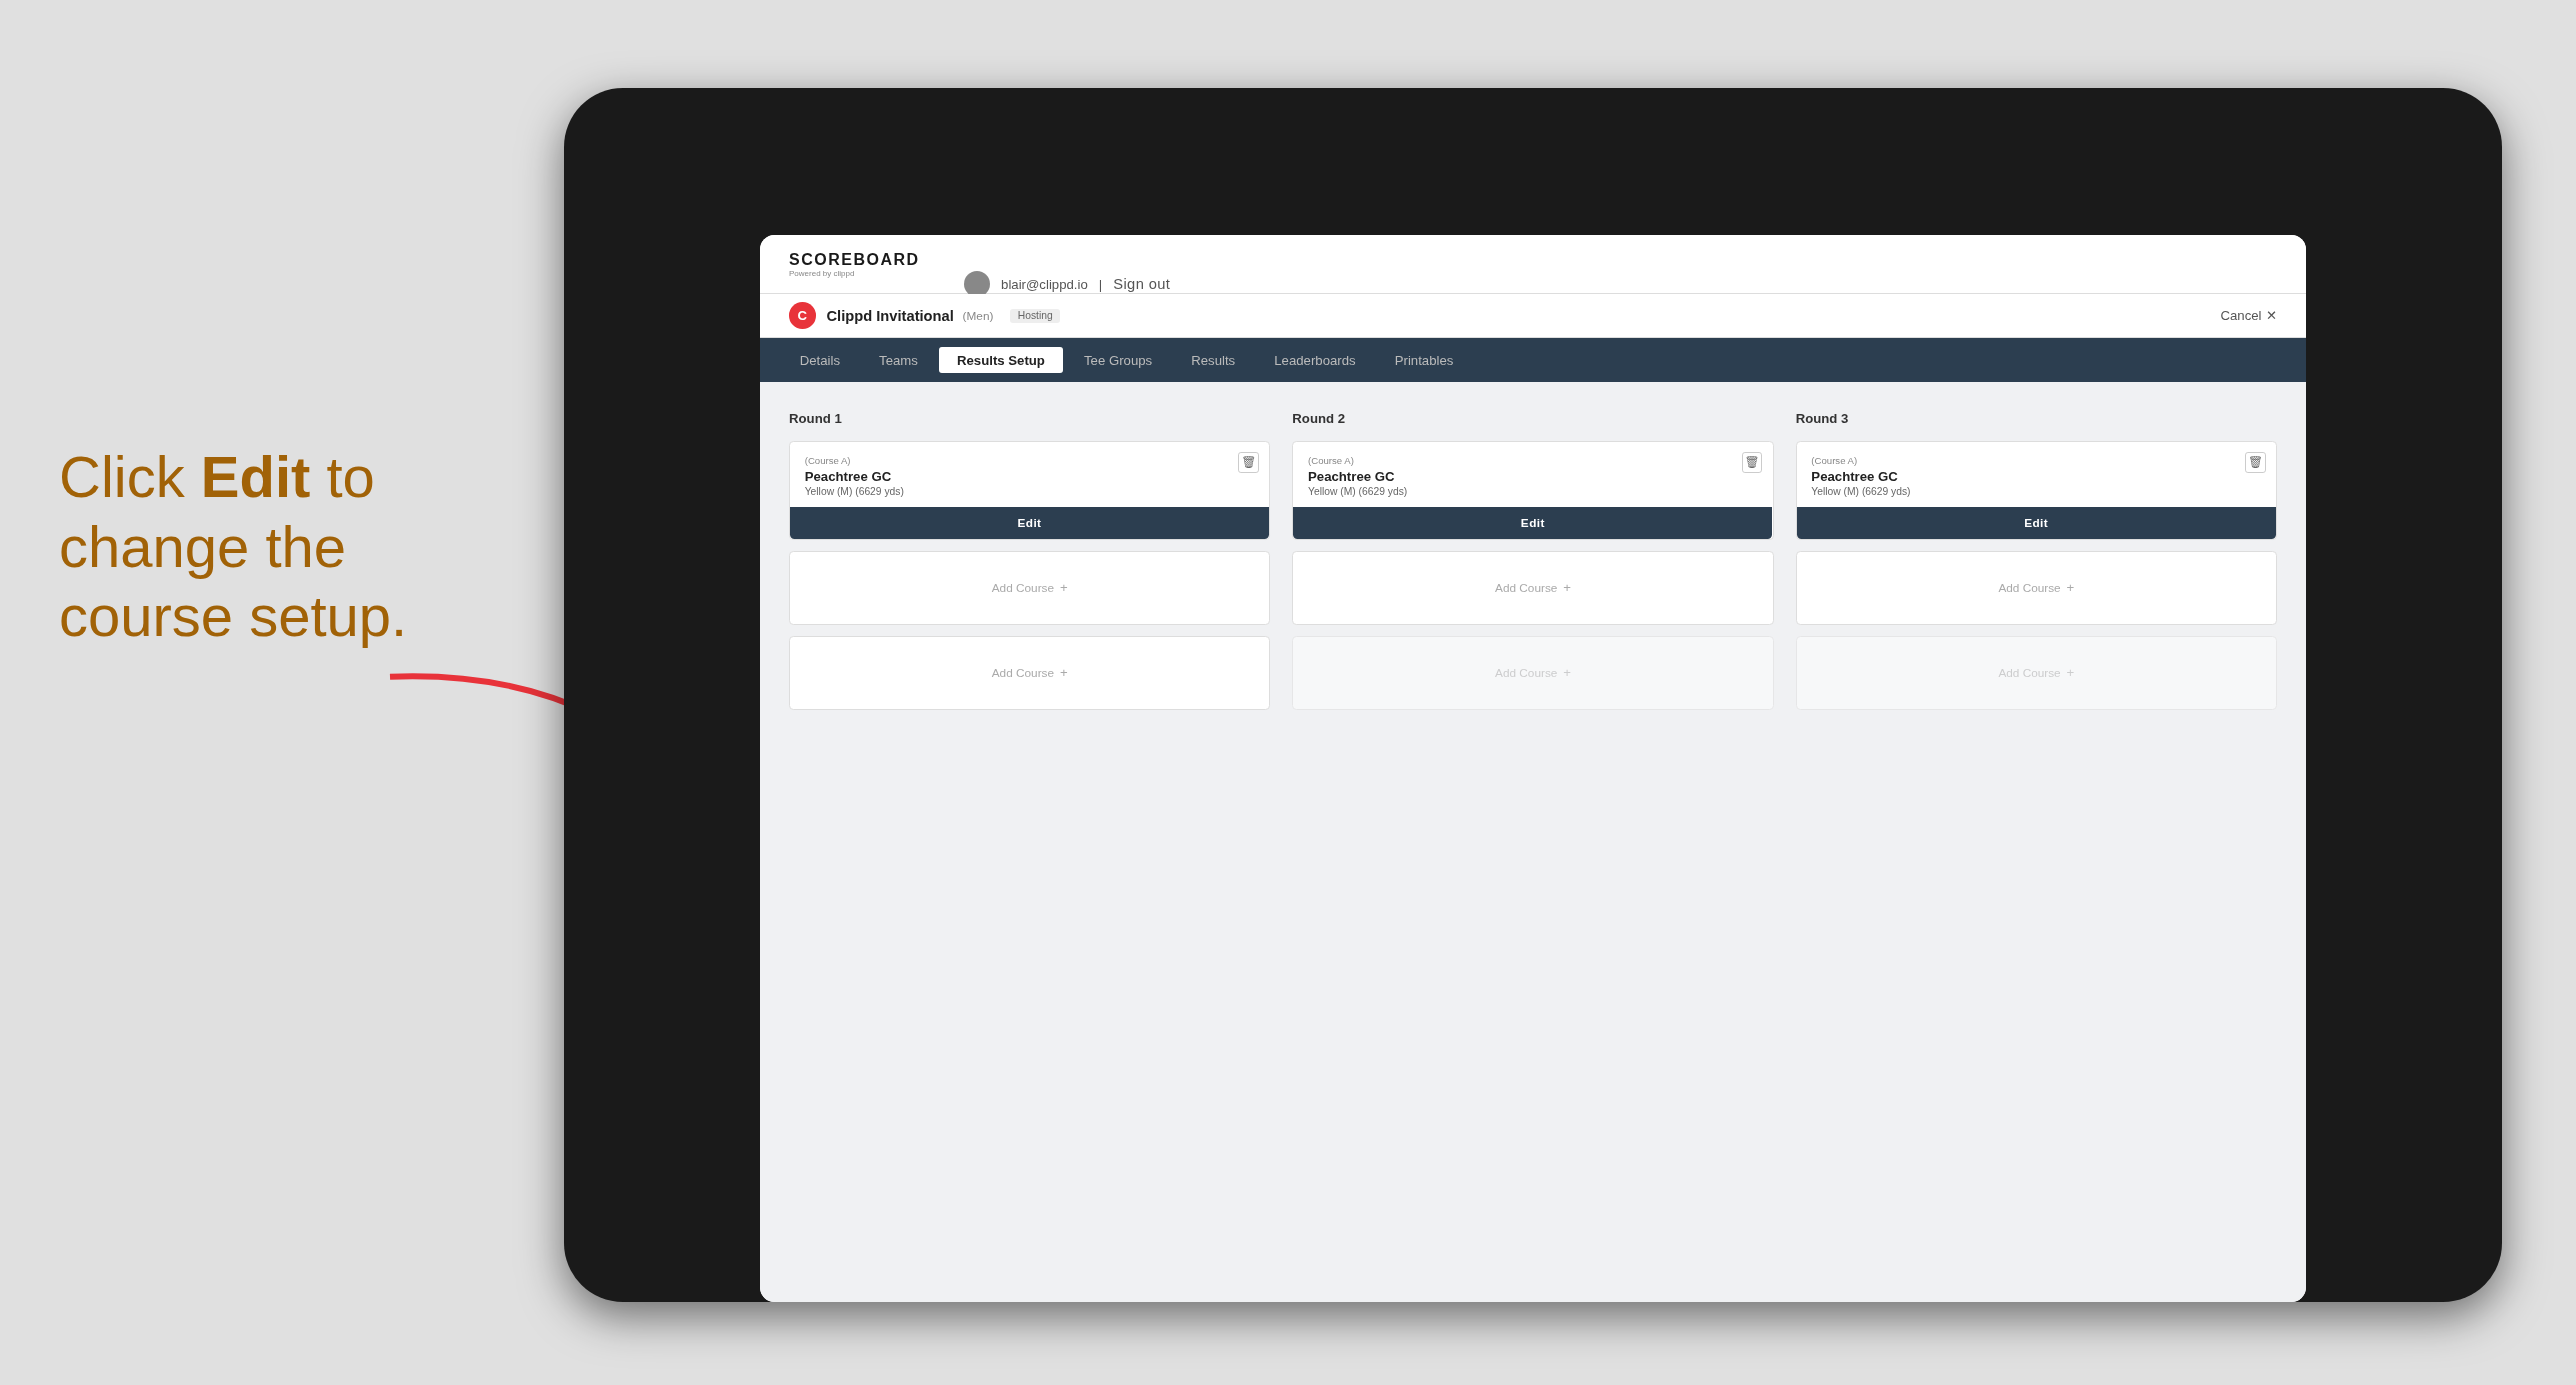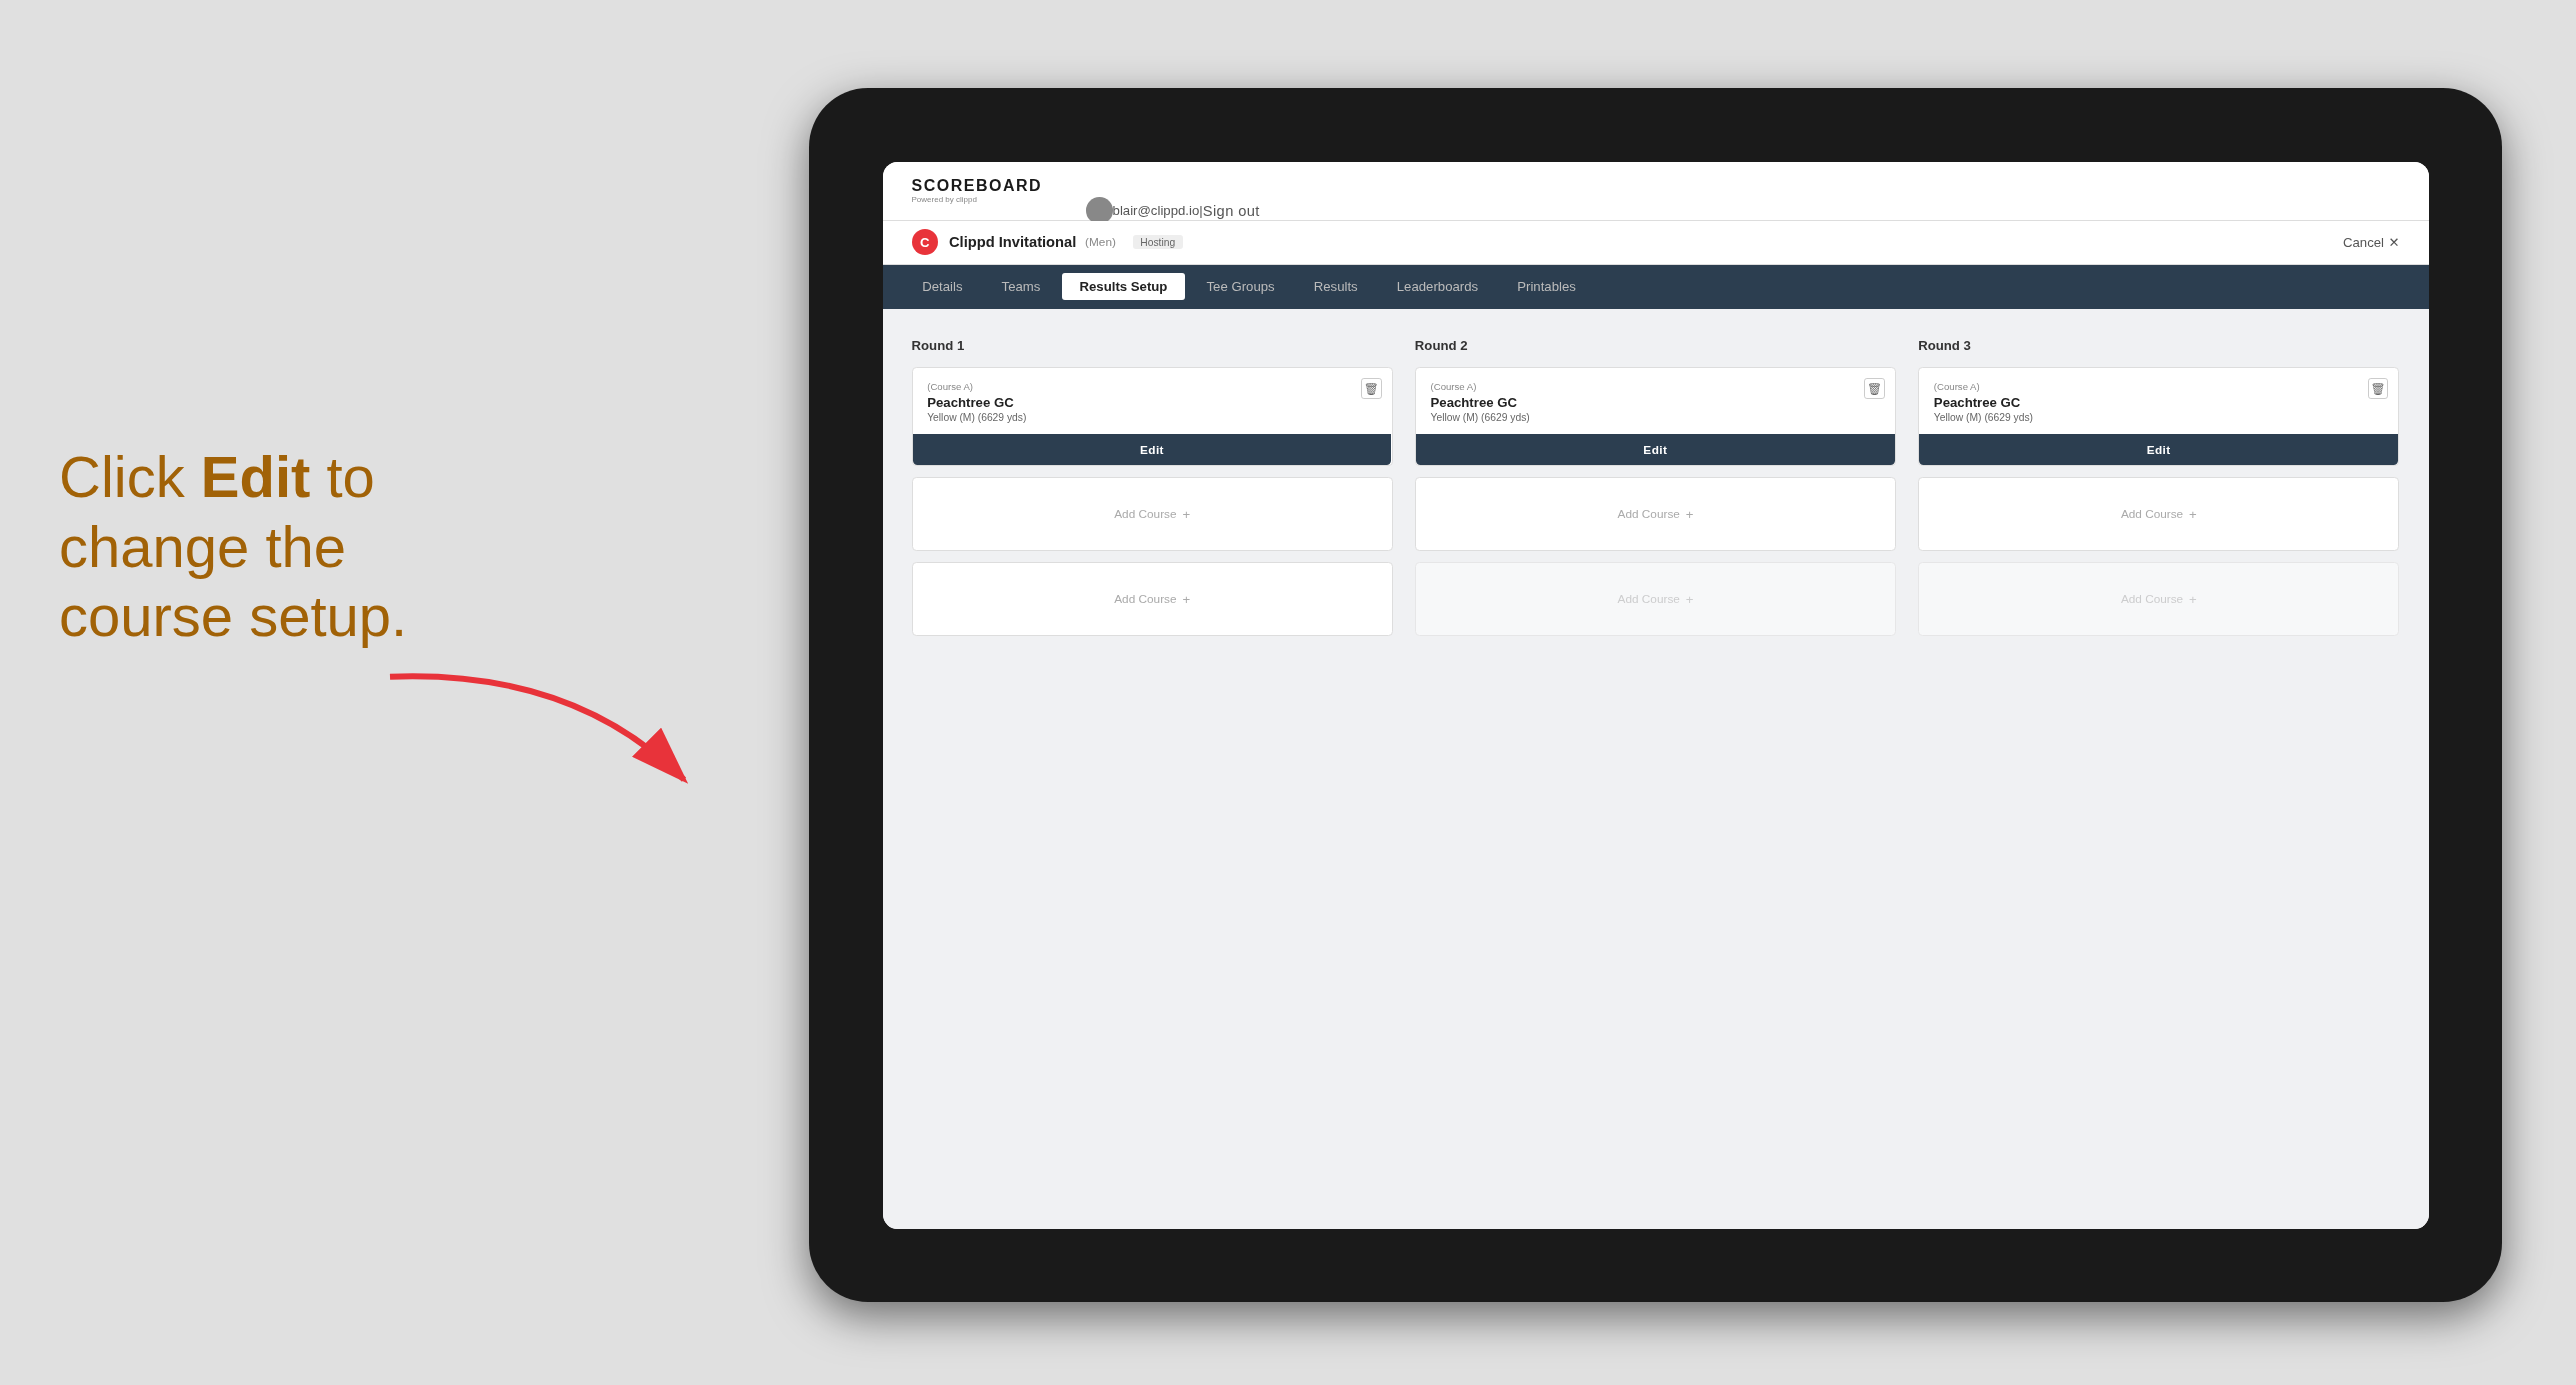--- a/index.html
+++ b/index.html
@@ -48,29 +48,29 @@
       height: 147px;
       pointer-events: none;
     }
     .arrow-svg {
       width: 100%;
       height: 100%;
     }
 
     
     .tablet {
-      width: 1693px;
+      width: 1938px;
       height: 1214px;
       background: #1a1a1a;
       border-radius: 59px;
       position: absolute;
       right: 74px;
       top: 88px;
       display: flex;
-      align-items: center;
+      align-items: flex-end;
       justify-content: center;
       box-shadow: 0 14.7px 44px rgba(0,0,0,0.5);
     }
 
     .tablet-screen {
       width: 1546px;
       height: 1067px;
       background: #f5f5f5;
       border-radius: 14.7px;
       overflow: hidden;
@@ -115,20 +115,21 @@
       color: #555;
       text-decoration: none;
       font-weight: 500;
       letter-spacing: 0.4px;
       cursor: pointer;
     }
 
     .user-area {
       display: flex;
       align-items: center;
+      gap: 11px;
       font-size: 13.2px;
       color: #555;
       margin-top: 40px;
     }
     .user-avatar {
       width: 26.5px;
       height: 26.5px;
       border-radius: 50%;
       background: #888;
     }

